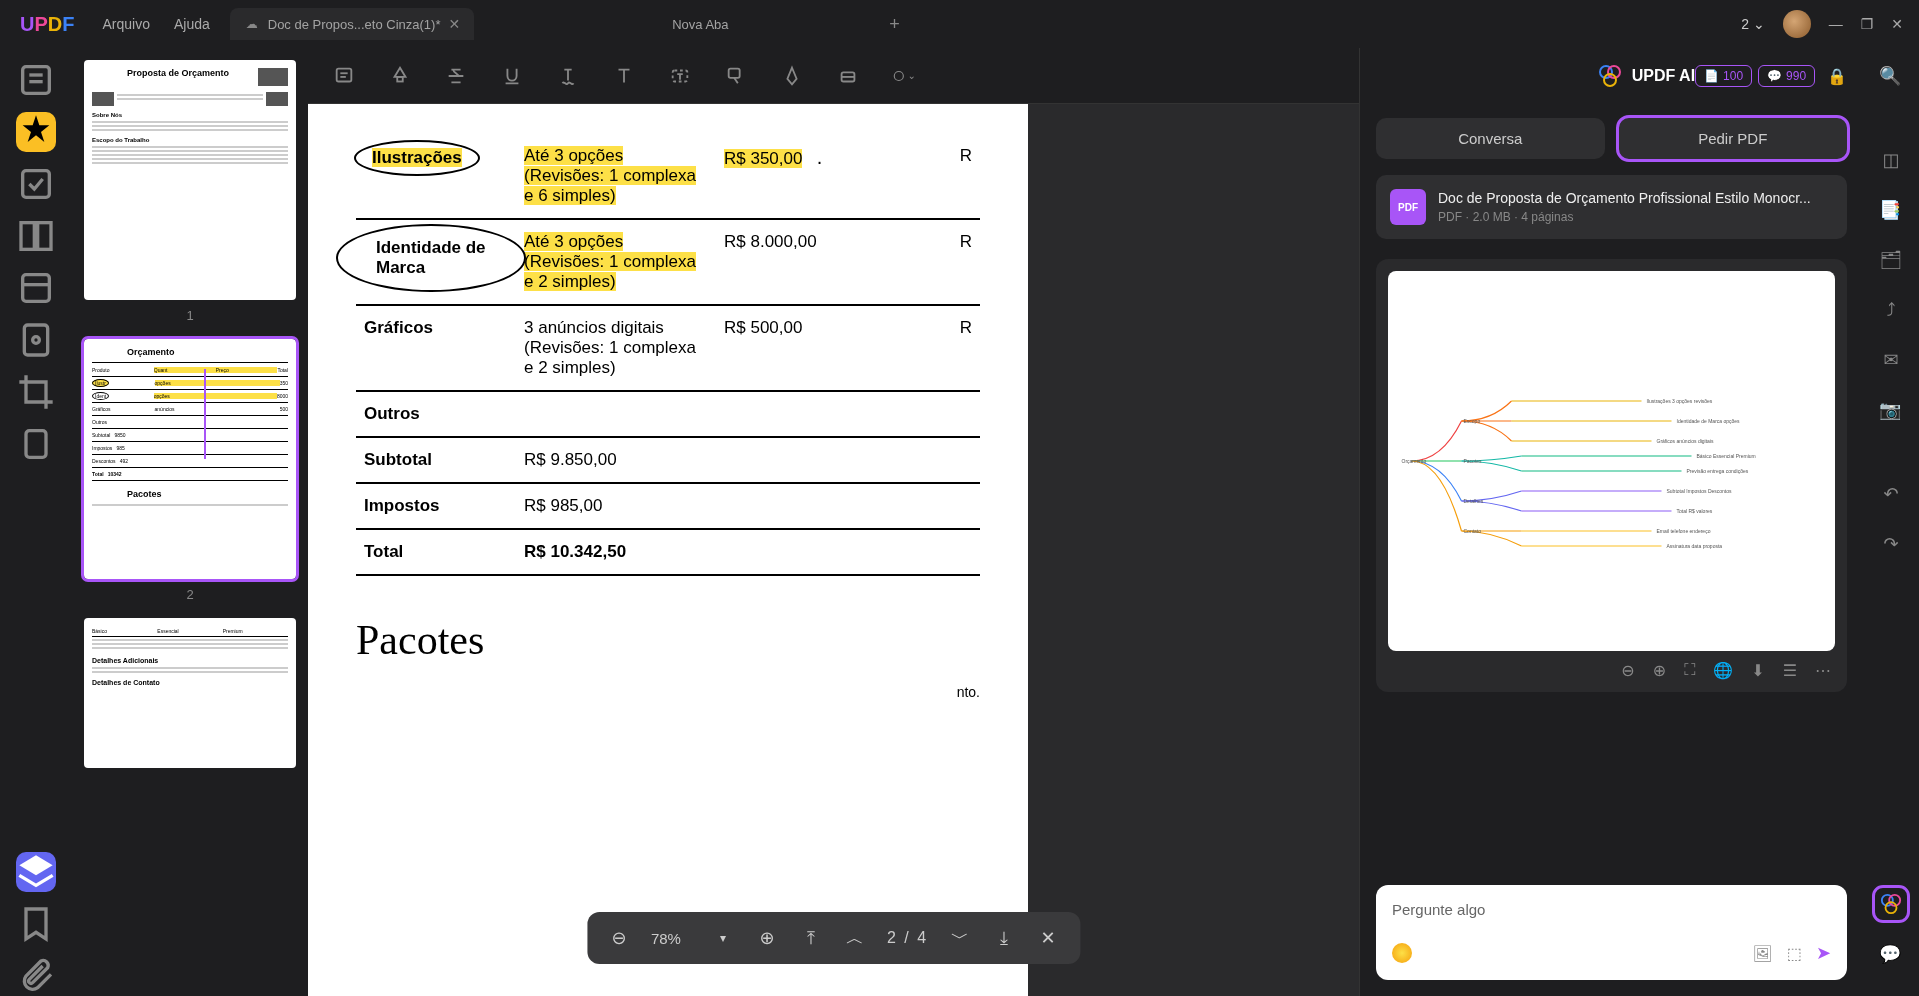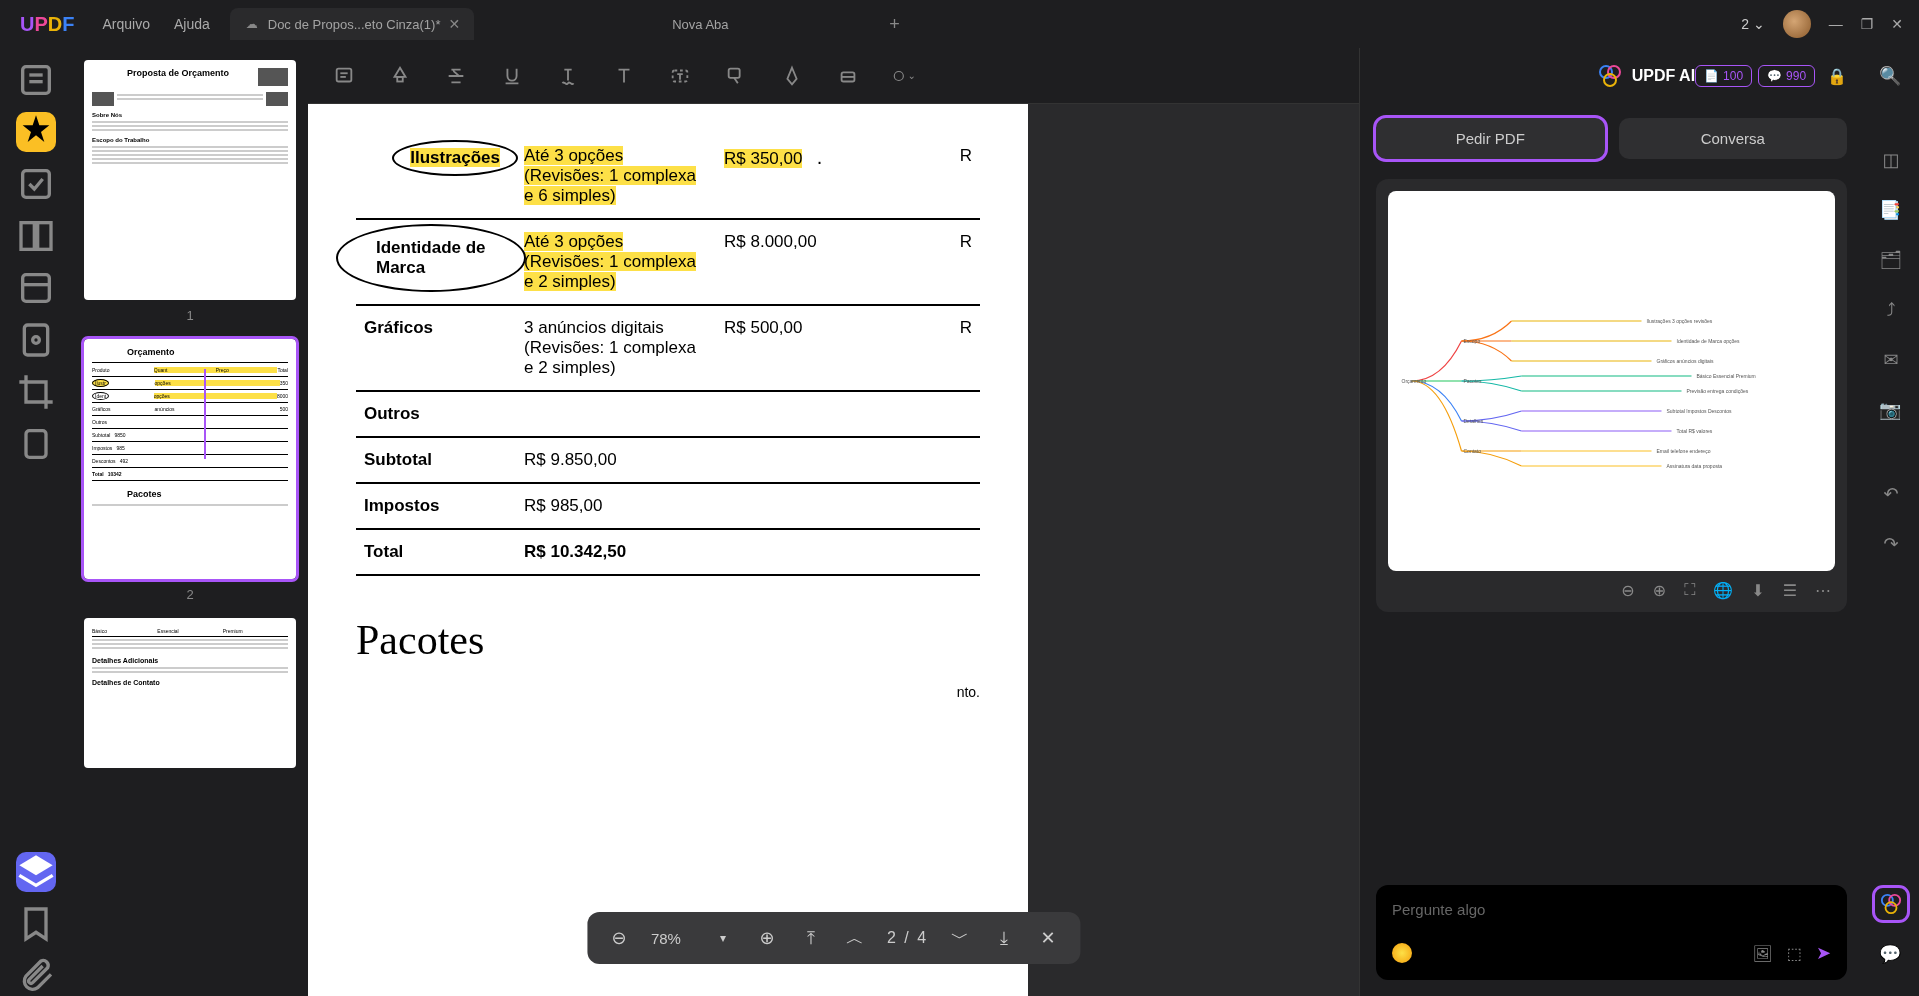--- a/index.html
+++ b/index.html
@@ -68,21 +68,21 @@
 .doc-card-icon { width: 36px; height: 36px; background: #a855f7; border-radius: 6px; display: flex; align-items: center; justify-content: center; font-size: 10px; font-weight: 700; color: #fff; }
 .doc-card-text { flex: 1; }
 .doc-card-title { font-size: 14px; color: #eee; white-space: nowrap; overflow: hidden; text-overflow: ellipsis; }
 .doc-card-meta { font-size: 12px; color: #888; margin-top: 4px; }
 .mindmap-box { margin: 12px 16px; background: #2a2a2c; border-radius: 12px; padding: 12px; }
 .mindmap { background: #fff; border-radius: 8px; height: 380px; position: relative; overflow: hidden; }
 .mindmap svg { width: 100%; height: 100%; }
 .mindmap-tools { display: flex; justify-content: flex-end; gap: 18px; padding: 10px 4px 0; color: #888; font-size: 16px; }
 .mindmap-tools span { cursor: pointer; }
 .ai-input-area { margin: 16px; margin-top: auto; }
-.ai-input { background: #000000; border-radius: 12px; padding: 16px; }
+.ai-input { background: #ffffff; border-radius: 12px; padding: 16px; }
 .ai-input-text { color: #666; font-size: 15px; margin-bottom: 24px; }
 .ai-input-icons { display: flex; justify-content: space-between; align-items: center; }
 .ai-input-icons .left { display:flex; gap:12px; }
 .ai-input-icons .right { display:flex; gap:14px; align-items:center; }
 .ai-input-icons span { cursor: pointer; color: #888; font-size: 16px; }
 .send-btn { color: #a855f7 !important; font-size: 18px !important; }
 .lightbulb { width: 20px; height: 20px; background: radial-gradient(circle, #fde047, #f59e0b); border-radius: 50%; }
 .right-rail { width: 56px; background: #1e1e20; display: flex; flex-direction: column; align-items: center; padding-top: 12px; gap: 18px; }
 .right-rail-btn { width: 32px; height: 32px; display: flex; align-items: center; justify-content: center; color: #888; font-size: 18px; cursor: pointer; border-radius: 8px; }
 .right-rail-btn.ai-highlighted { outline: 3px solid #a855f7; border-radius: 8px; }
@@ -349,21 +349,21 @@
             <circle cx="12" cy="12" r="8"></circle>
           </svg>
           <span style="font-size:10px;margin-left:2px;">⌄</span>
         </div>
     </div>
     <div class="doc-viewport">
       <div class="doc-page">
         <table class="doc-table">
           <tbody>
               <tr>
-            <td style="width:160px;text-align:right;"><span class="oval-annot"><span class="highlight label">Ilustrações</span></span></td>
+            <td style="width:160px;"><span class="oval-annot"><span class="highlight label">Ilustrações</span></span></td>
             <td style="width:200px;"><span class="highlight">Até 3 opções</span><br><span class="highlight">(Revisões: 1 complexa</span><br><span class="highlight">e 6 simples)</span></td>
             <td><span class="highlight">R$ 350,00</span> &nbsp; <span style="font-size:20px;">.</span></td>
             <td style="text-align:right;">R</td>
           </tr>
           <tr>
             <td><span class="oval-annot2"><span class="label">Identidade de</span><br><span class="label">Marca</span></span></td>
             <td><span class="highlight">Até 3 opções</span><br><span class="highlight">(Revisões: 1 complexa</span><br><span class="highlight">e 2 simples)</span></td>
             <td>R$ 8.000,00</td>
             <td style="text-align:right;">R</td>
           </tr>
@@ -418,22 +418,29 @@
           </svg>
         <span>UPDF AI</span>
       </div>
       <div class="ai-badges">
         <span class="ai-badge">📄 <span>100</span></span>
         <span class="ai-badge">💬 <span>990</span></span>
         <span class="ai-lock">🔒</span>
       </div>
     </div>
     <div class="ai-tabs">
+      <div class="ai-tab">Conversa</div>
       <div class="ai-tab active">Pedir PDF</div>
-      <div class="ai-tab">Conversa</div>
+    </div>
+    <div class="doc-card">
+      <div class="doc-card-icon">PDF</div>
+      <div class="doc-card-text">
+        <div class="doc-card-title">Doc de Proposta de Orçamento Profissional Estilo Monocr...</div>
+        <div class="doc-card-meta">PDF · 2.0 MB · 4 páginas</div>
+      </div>
     </div>
     <div class="mindmap-box">
       <div class="mindmap">
         <svg viewBox="0 0 440 380">
           <g stroke-width="1.2" fill="none">
             <path d="M20 190 Q 50 190 70 150" stroke="#ef4444"></path>
             <path d="M20 190 Q 50 190 70 190" stroke="#22c55e"></path>
             <path d="M20 190 Q 50 190 70 230" stroke="#3b82f6"></path>
             <path d="M20 190 Q 50 190 70 260" stroke="#f59e0b"></path>
             <path d="M70 150 Q 100 150 120 130" stroke="#f97316"></path>

